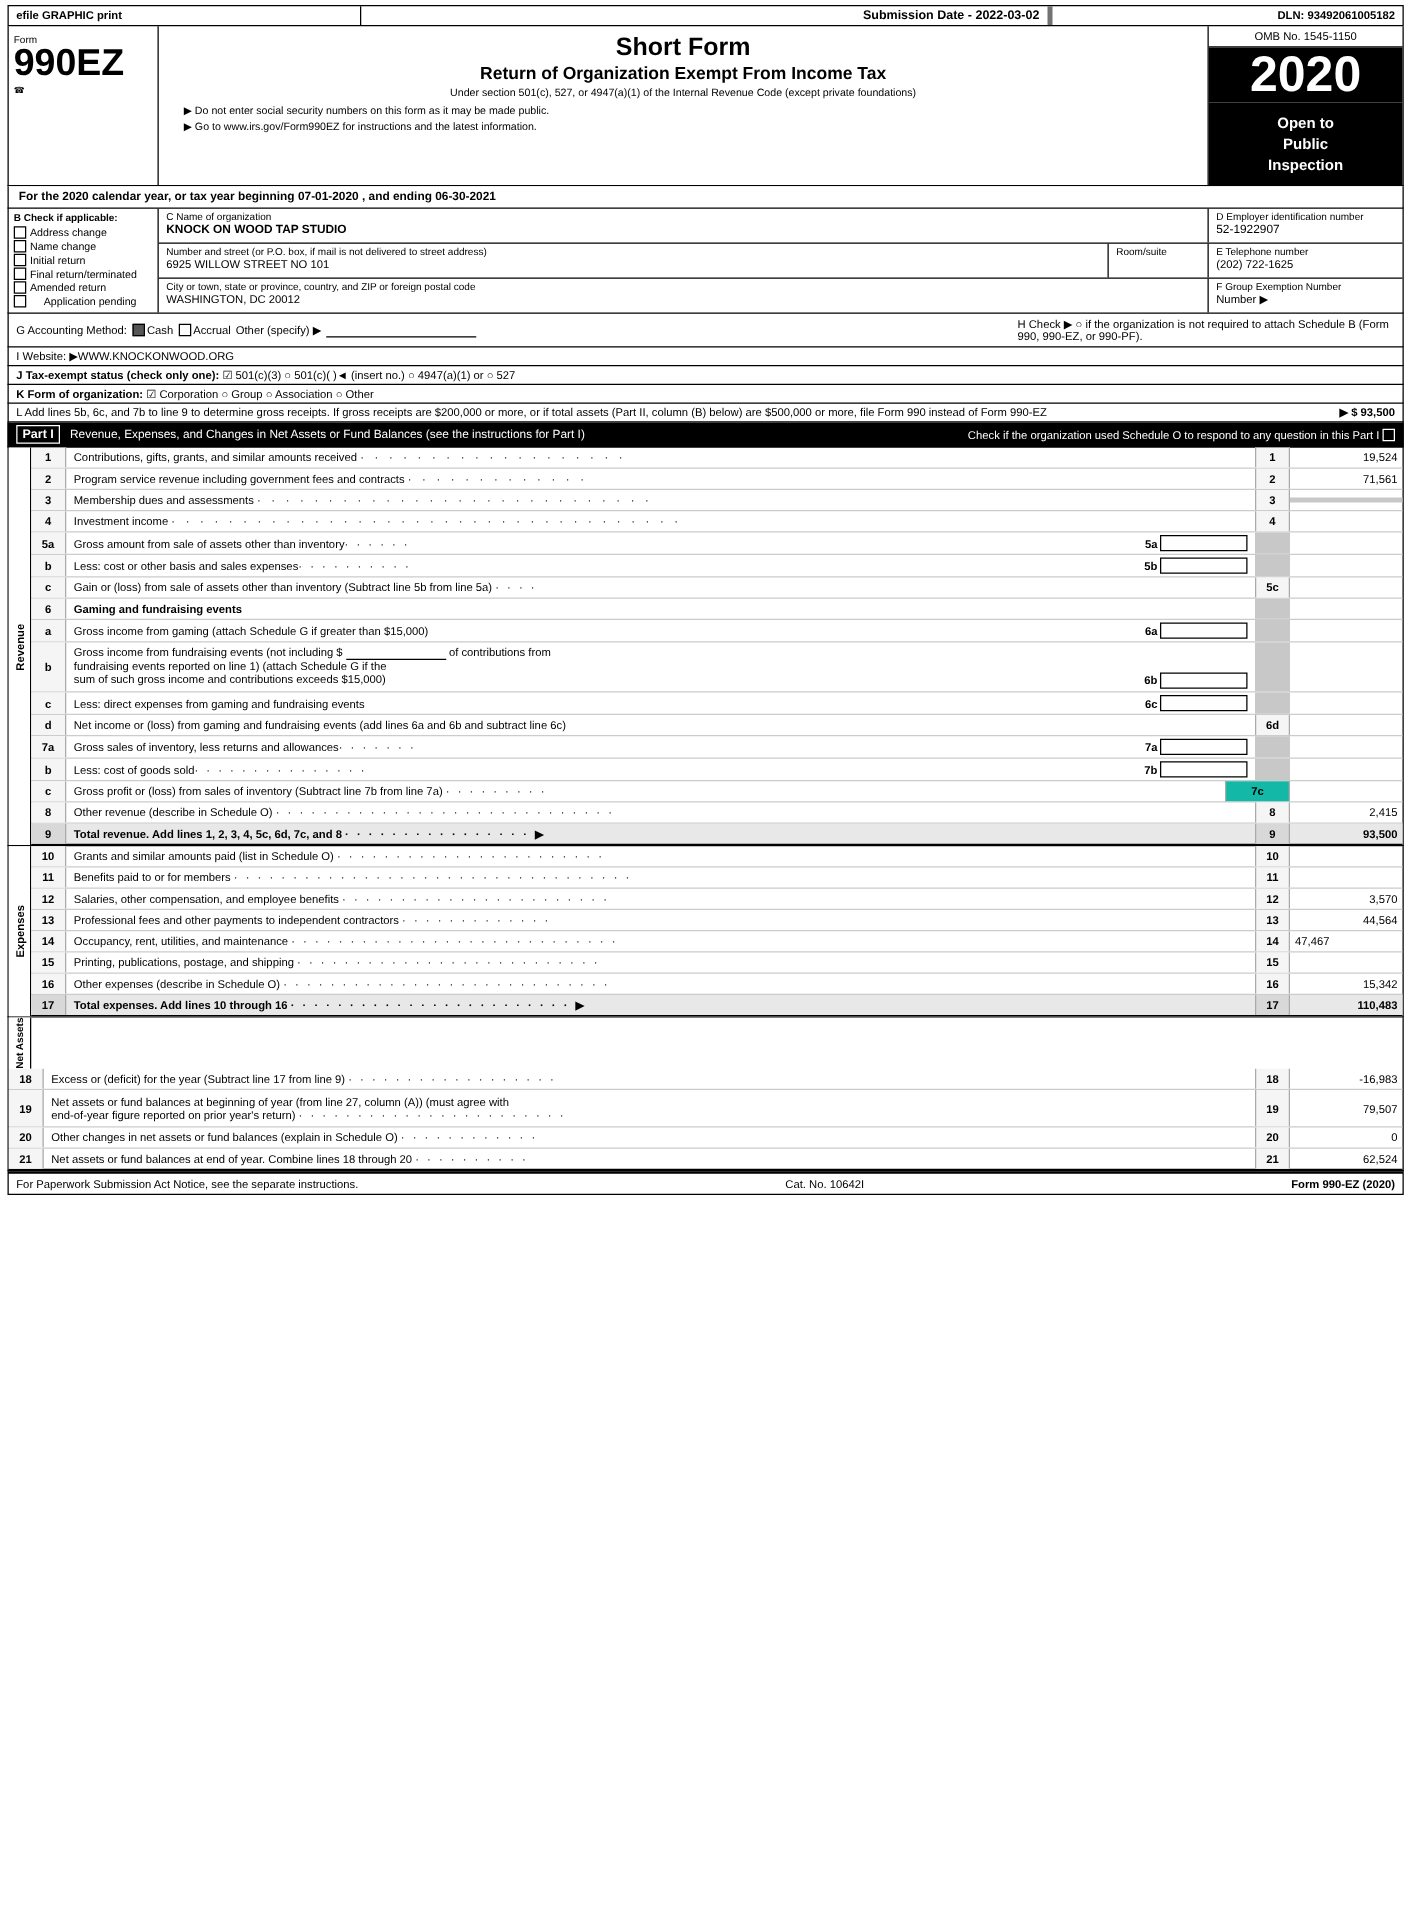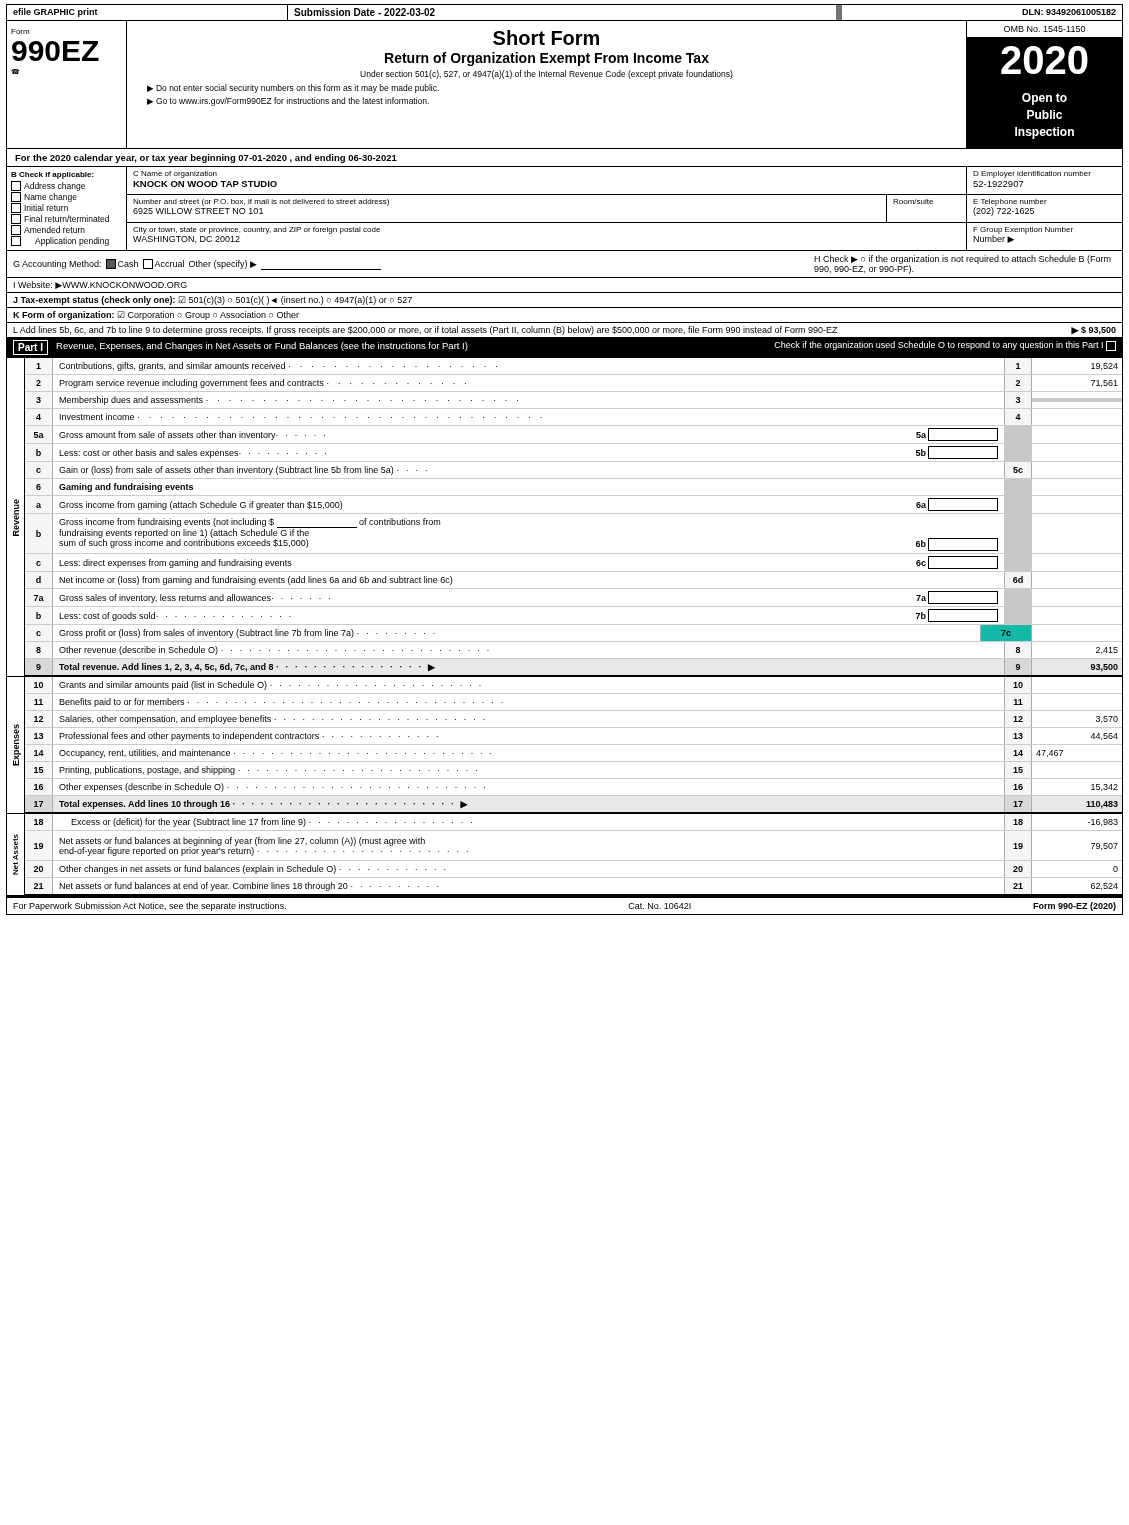--- a/index.html
+++ b/index.html
@@ -8,21 +8,21 @@
     .page { width: 1129px; padding: 4px 6px; }
     
   </style>
 </head>
 <body>
 
 <div class="page">
 
   <div style="display:flex; border:1px solid #000; background:#fff;">
     <div style="flex:1; padding:2px 6px; font-size:9px; font-weight:bold; border-right:1px solid #000;">efile GRAPHIC print</div>
-    <div style="flex:2; padding:2px 6px; font-size:10px; font-weight:bold; text-align:left; border-right:6px solid #737373;">Submission Date - 2022-03-02</div>
+    <div style="flex:2; padding:2px 6px; font-size:10px; font-weight:bold; text-align:right; border-right:4px solid #737373;">Submission Date - 2022-03-02</div>
     <div style="flex:1; padding:2px 6px; font-size:9px; font-weight:bold; text-align:right;">DLN: 93492061005182</div>
   </div>
 
   <div style="display:flex; border:1px solid #000; border-top:none;">
 
     <div style="width:120px; border-right:1px solid #000; padding:6px 4px; display:flex; flex-direction:column; align-items:flex-start;">
       <div style="font-size:8px;">Form</div>
       <div style="font-size:30px; font-weight:bold; line-height:1;">990EZ</div>
       <div style="font-size:7px; margin-top:2px;">☎</div>
     </div>
@@ -153,21 +153,21 @@
   <div style="border:1px solid #000; border-top:none; padding:2px 6px; font-size:9px;">
     <span style="font-weight:bold;">K Form of organization:</span>
     <span>☑ Corporation   ○ Group   ○ Association   ○ Other</span>
   </div>
 
   <div style="border:1px solid #000; border-top:none; padding:2px 6px; font-size:9px; display:flex; justify-content:space-between;">
     <span>L Add lines 5b, 6c, and 7b to line 9 to determine gross receipts. If gross receipts are $200,000 or more, or if total assets (Part II, column (B) below) are $500,000 or more, file Form 990 instead of Form 990-EZ</span>
     <span style="font-weight:bold; white-space:nowrap;">▶ $ 93,500</span>
   </div>
 
-  <div style="display:flex; border:1px solid #000; border-top:none; background:#000; color:#fff; padding:2px 6px; ">
+  <div style="display:flex; border:1px solid #000; border-top:none; background:#000; color:#fff; padding:2px 6px; align-items:center;">
     <span style="font-weight:bold; margin-right:8px; border:1px solid #fff; padding:1px 4px; font-size:10px;">Part I</span>
     <span style="font-size:9.5px;">Revenue, Expenses, and Changes in Net Assets or Fund Balances (see the instructions for Part I)</span>
     <span style="margin-left:auto; font-size:9px;">
       Check if the organization used Schedule O to respond to any question in this Part I
       <span style="width:10px; height:10px; border:1px solid #fff; display:inline-block; vertical-align:middle;"></span>
     </span>
   </div>
 
   <div style="display:flex; border:1px solid #000; border-top:none;">
 
@@ -401,29 +401,29 @@
       <div style="display:flex; min-height:17px; align-items:center; font-weight:bold; background:#e8e8e8; border-bottom:1px solid #000;">
         <div style="width:28px; text-align:center; font-weight:bold; font-size:9px; border-right:1px solid #aaa; background:#d8d8d8; align-self:stretch; display:flex; align-items:center; justify-content:center;">17</div>
         <div style="flex:1; padding:2px 6px; font-size:9px;"><strong>Total expenses.</strong> Add lines 10 through 16 <span style="letter-spacing:2px;">· · · · · · · · · · · · · · · · · · · · · · · · ▶</span></div>
         <div style="width:28px; text-align:center; font-size:9px; border-left:1px solid #aaa; border-right:1px solid #aaa; background:#d8d8d8; align-self:stretch; display:flex; align-items:center; justify-content:center; font-weight:bold;">17</div>
         <div style="width:90px; text-align:right; padding:2px 4px; font-size:9px; font-weight:bold;">110,483</div>
       </div>
 
     </div>
   </div>
 
-  <div style="display:flex; border:1px solid #000; border-top:none;">
+  <div style="display:flex; border:1px solid #000; border-top:none;flex-direction:column;">
     <div style="width:18px; background:#fff; border-right:1px solid #000; display:flex; align-items:center; justify-content:center;">
       <span style="writing-mode:vertical-rl; transform:rotate(180deg); font-size:8px; font-weight:bold; text-align:center;">Net Assets</span>
     </div>
     <div style="flex:1;">
 
       <div style="display:flex; border-bottom:1px solid #ccc; min-height:17px; align-items:center;">
         <div style="width:28px; text-align:center; font-weight:bold; font-size:9px; border-right:1px solid #aaa; background:#f5f5f5; align-self:stretch; display:flex; align-items:center; justify-content:center;">18</div>
-        <div style="flex:1; padding:2px 6px; font-size:9px;margin-left:12px;">Excess or (deficit) for the year (Subtract line 17 from line 9) <span style="letter-spacing:2px;">· · · · · · · · · · · · · · · · · ·</span></div>
+        <div style="flex:1; padding:2px 6px; font-size:9px;">Excess or (deficit) for the year (Subtract line 17 from line 9) <span style="letter-spacing:2px;">· · · · · · · · · · · · · · · · · ·</span></div>
         <div style="width:28px; text-align:center; font-size:9px; border-left:1px solid #aaa; border-right:1px solid #aaa; background:#f5f5f5; align-self:stretch; display:flex; align-items:center; justify-content:center; font-weight:bold;">18</div>
         <div style="width:90px; text-align:right; padding:2px 4px; font-size:9px;">-16,983</div>
       </div>
 
       <div style="display:flex; border-bottom:1px solid #ccc; min-height:30px; align-items:center;">
         <div style="width:28px; text-align:center; font-weight:bold; font-size:9px; border-right:1px solid #aaa; background:#f5f5f5; align-self:stretch; display:flex; align-items:center; justify-content:center;">19</div>
         <div style="flex:1; padding:2px 6px; font-size:9px;">Net assets or fund balances at beginning of year (from line 27, column (A)) (must agree with<br>end-of-year figure reported on prior year's return) <span style="letter-spacing:2px;">· · · · · · · · · · · · · · · · · · · · · · ·</span></div>
         <div style="width:28px; text-align:center; font-size:9px; border-left:1px solid #aaa; border-right:1px solid #aaa; background:#f5f5f5; align-self:stretch; display:flex; align-items:center; justify-content:center; font-weight:bold;">19</div>
         <div style="width:90px; text-align:right; padding:2px 4px; font-size:9px;">79,507</div>
       </div>

